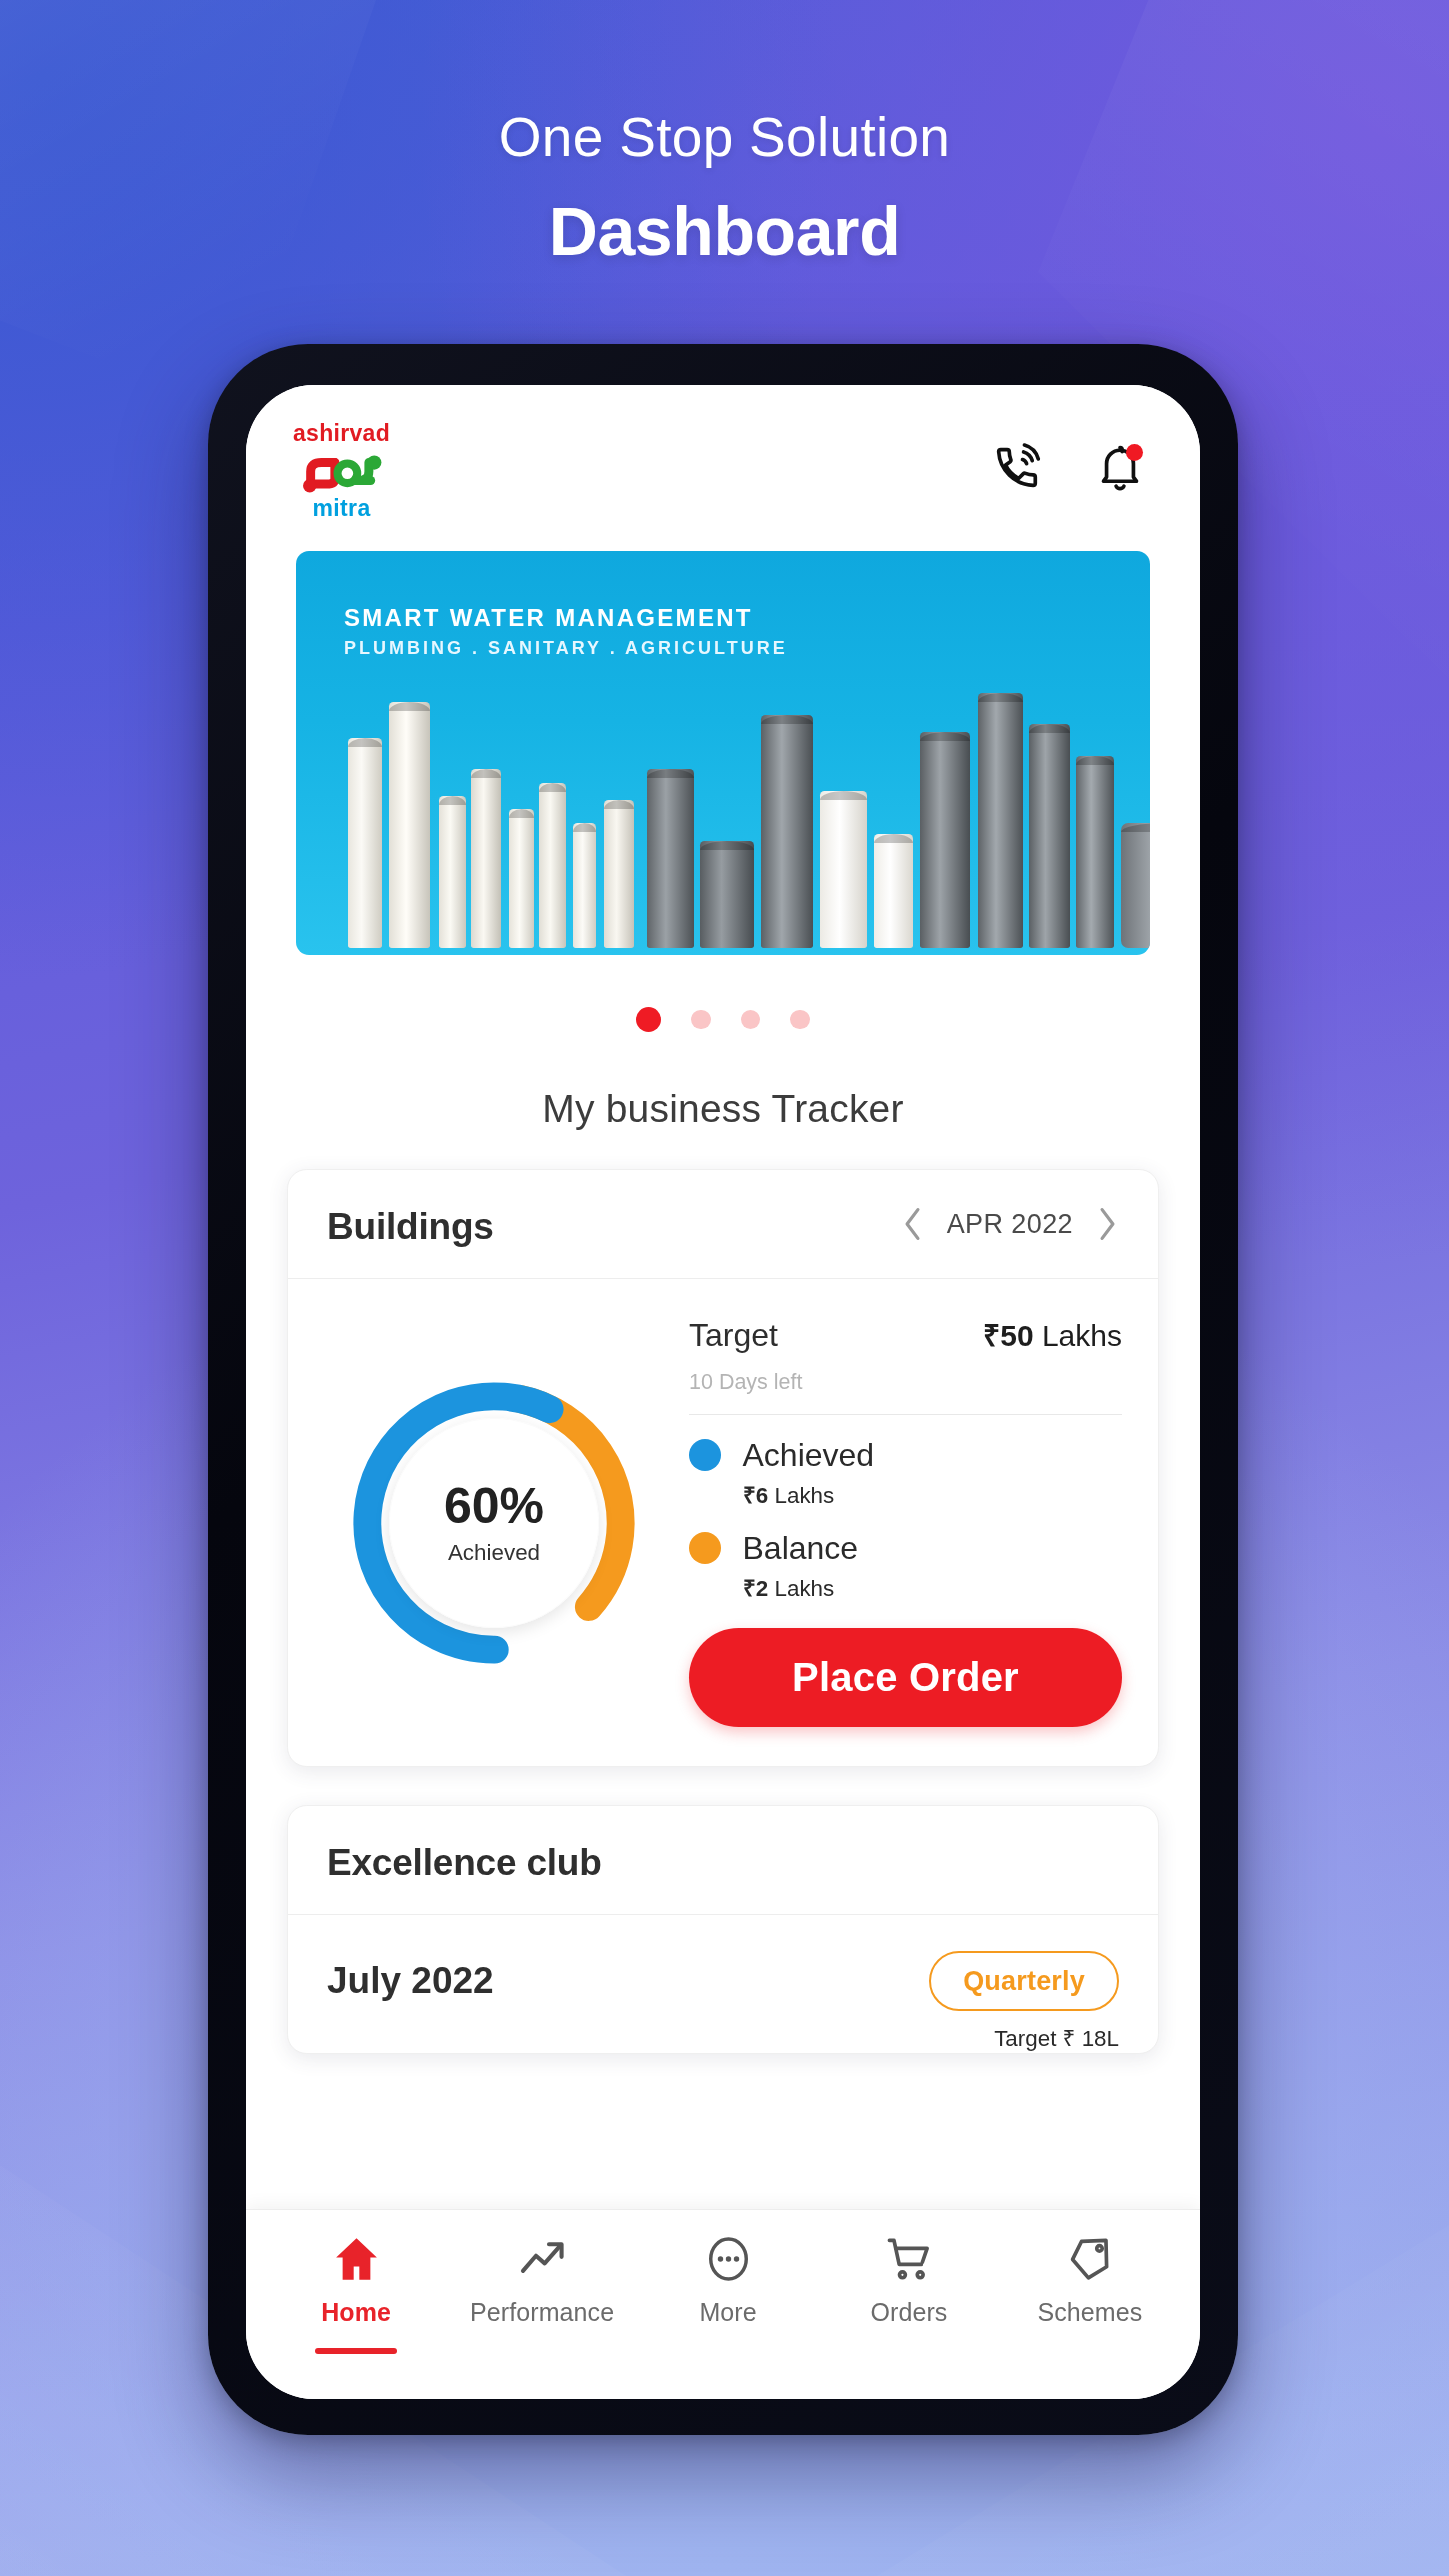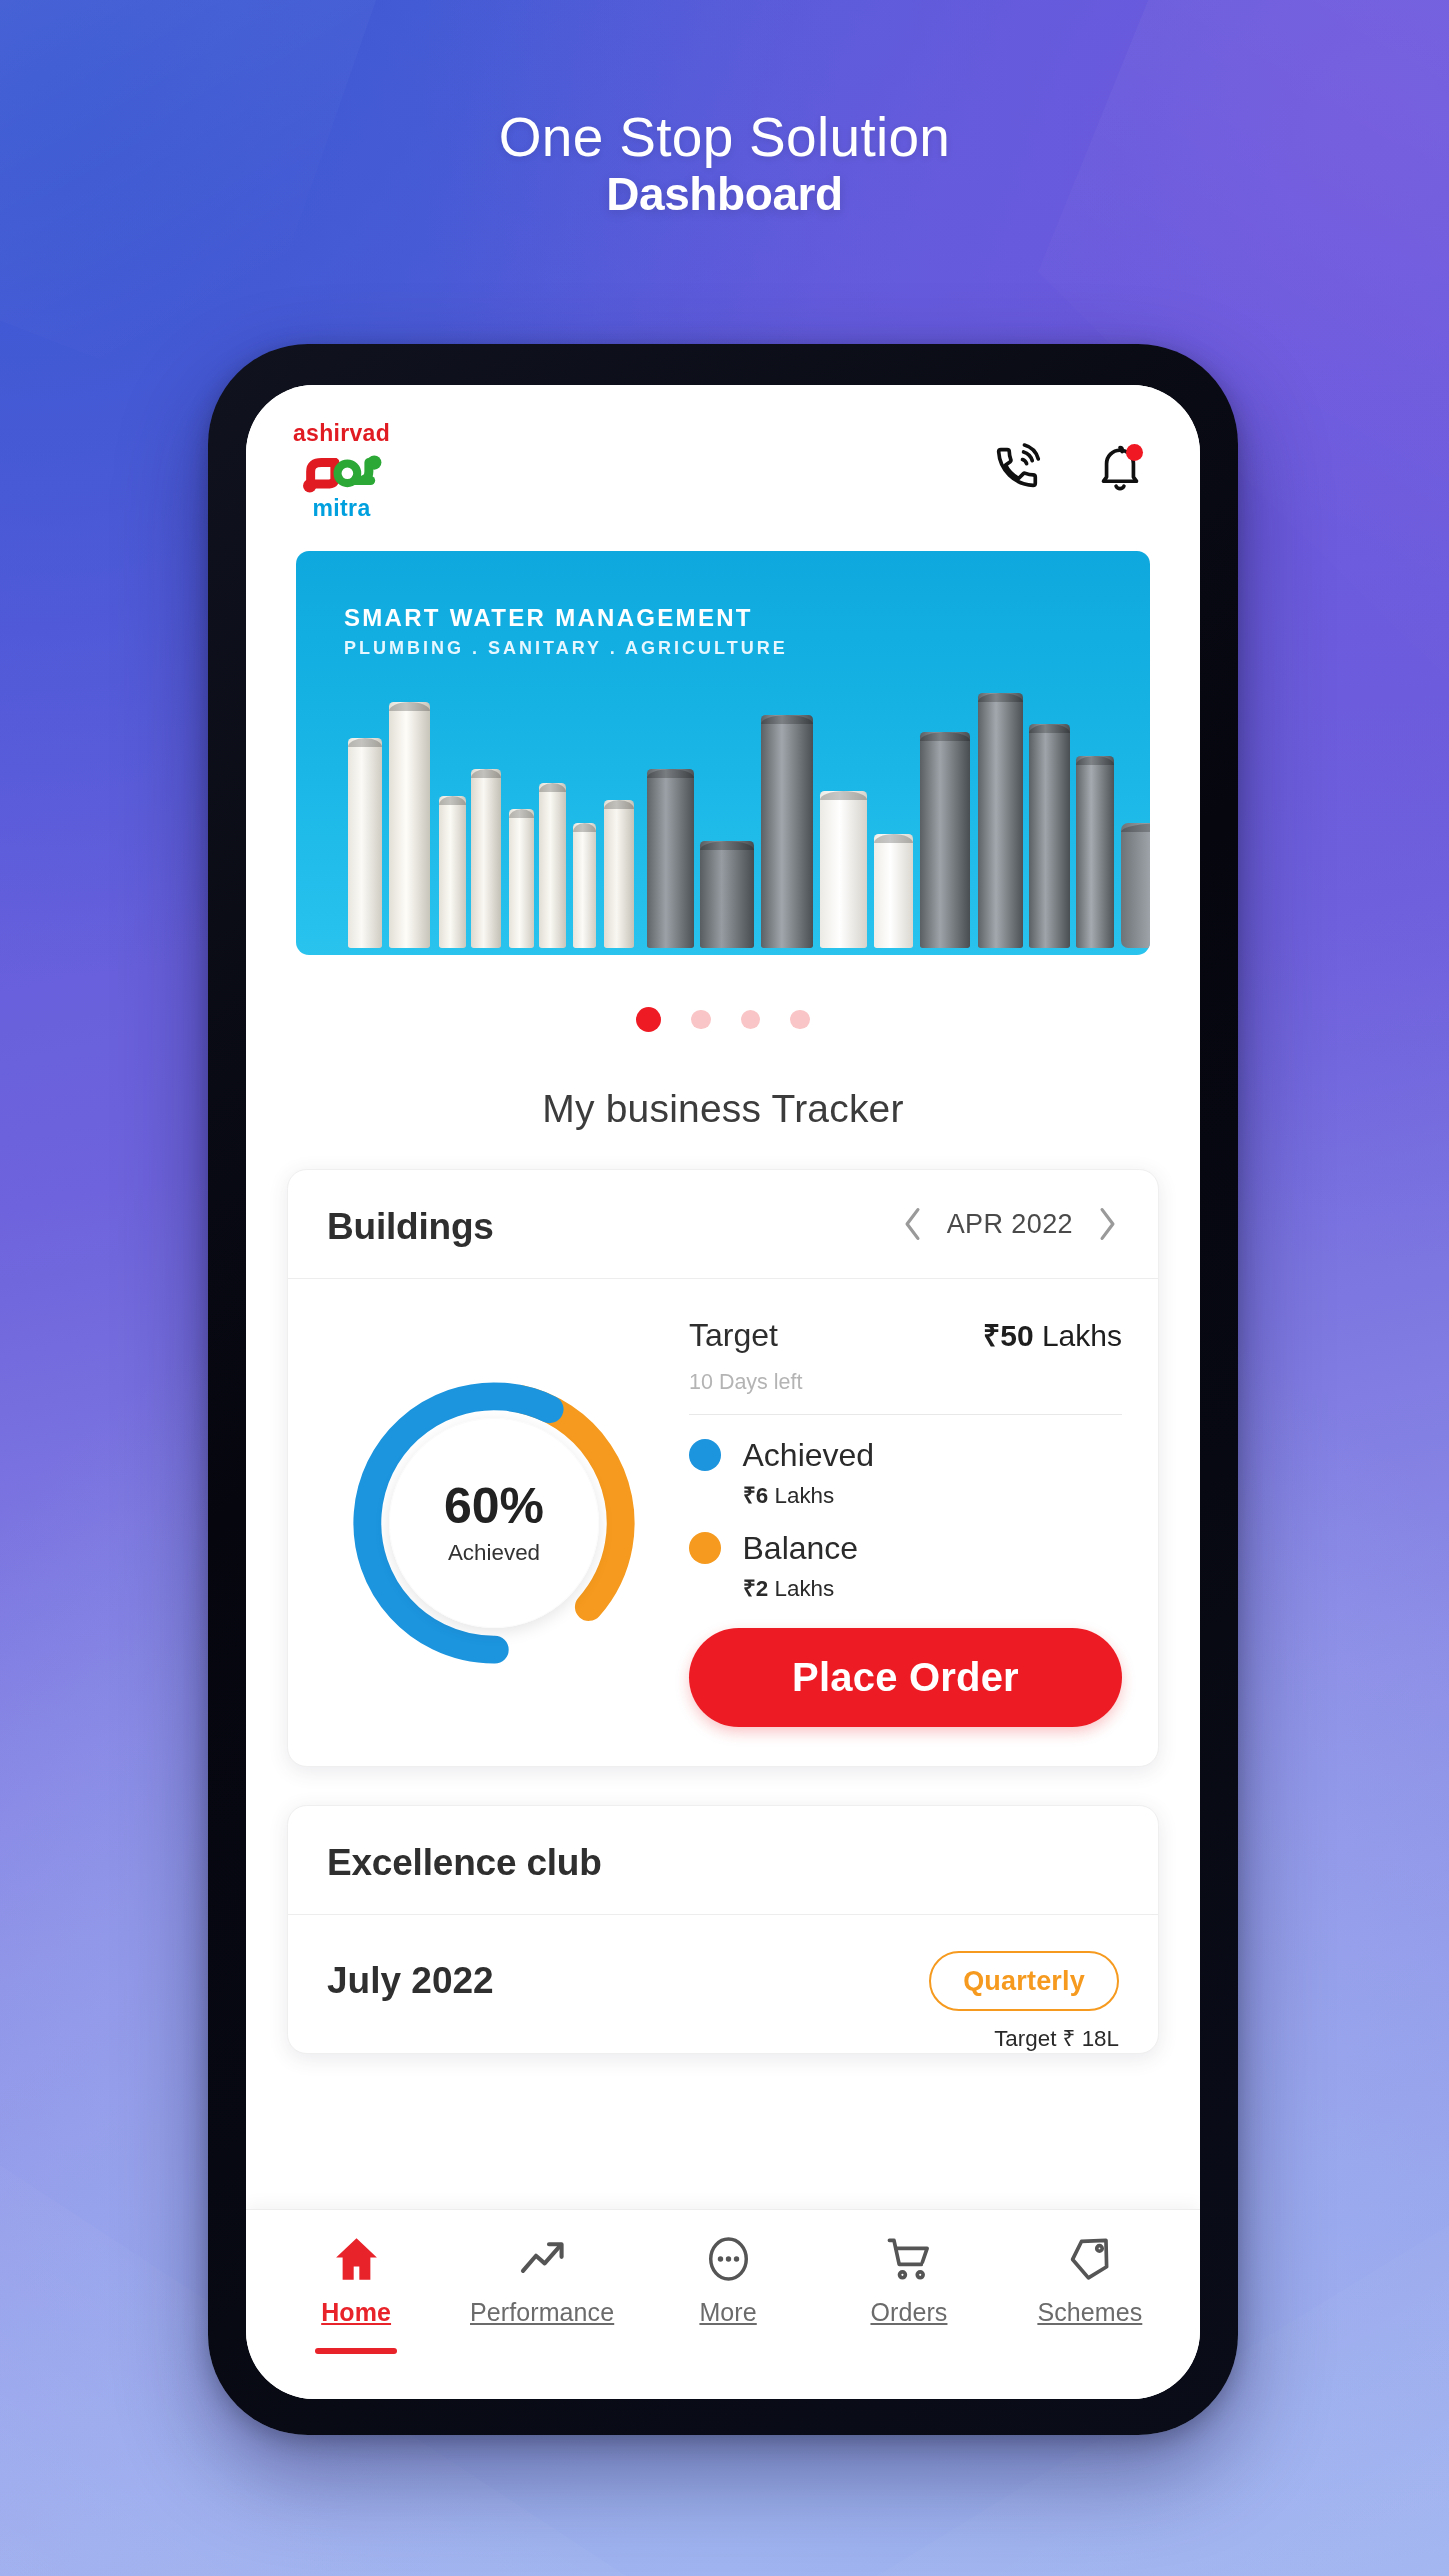--- a/index.html
+++ b/index.html
@@ -40,21 +40,22 @@
     clip-path: polygon(100% 100%, 100% 30%, 0 100%);
   }
 
   
   .headline { position: absolute; top: 106px; left: 0; width: 100%; text-align: center; }
   .headline .line1 {
     font-size: 55px; color: #FFFFFF; font-weight: 400; letter-spacing: 0.3px;
     line-height: 1.15; text-shadow: 0 1.8px 7.2px rgba(0,0,0,0.10);
   }
   .headline .line2 {
-    font-size: 46px; color: #FFFFFF; font-weight: 800; letter-spacing: -0.4px;
+    margin-top: 25px;
+    font-size: 68px; color: #FFFFFF; font-weight: 800; letter-spacing: -0.4px;
     line-height: 1.1; text-shadow: 0 2.7px 10.7px rgba(0,0,0,0.13);
   }
 
   
   .phone {
     position: absolute; left: 208px; top: 344px;
     width: 1030px; height: 2091px;
     border-radius: 100px;
     background: linear-gradient(145deg, #10121E 0%, #05060E 42%, #0A0C18 100%);
     box-shadow: 0 38px 89px rgba(22,20,70,0.45), 0 5.4px 23px rgba(0,0,0,0.25);
@@ -205,21 +206,21 @@
     display: flex; align-items: flex-start; justify-content: space-around;
     padding: 23px 19.7px 0 19.7px;
     box-shadow: 0 -3.6px 16px rgba(0,0,0,0.05);
   }
   .nav-item {
     display: flex; flex-direction: column; align-items: center; gap: 12.5px;
     min-width: 134px; cursor: pointer; position: relative;
   }
   .nav-icon { width: 55px; height: 52px; display: flex; align-items: center; justify-content: center; }
   .nav-icon svg { width: 100%; height: 100%; display: block; }
-  .nav-label { font-size: 25px; color: #6B6B6B; letter-spacing: 0.1px; text-decoration: underline; }
+  .nav-label { font-size: 25px; color: #6B6B6B; letter-spacing: 0.1px; }
   .nav-item.active .nav-label { color: #E8232A; font-weight: 700; }
   .nav-underline {
     width: 82px; height: 6.3px; border-radius: 3.6px; background: #E8232A; margin-top: 9px;
   }
 </style>
 </head>
 <body>
 
 <div class="facet facet-1"></div>
 <div class="facet facet-2"></div>

